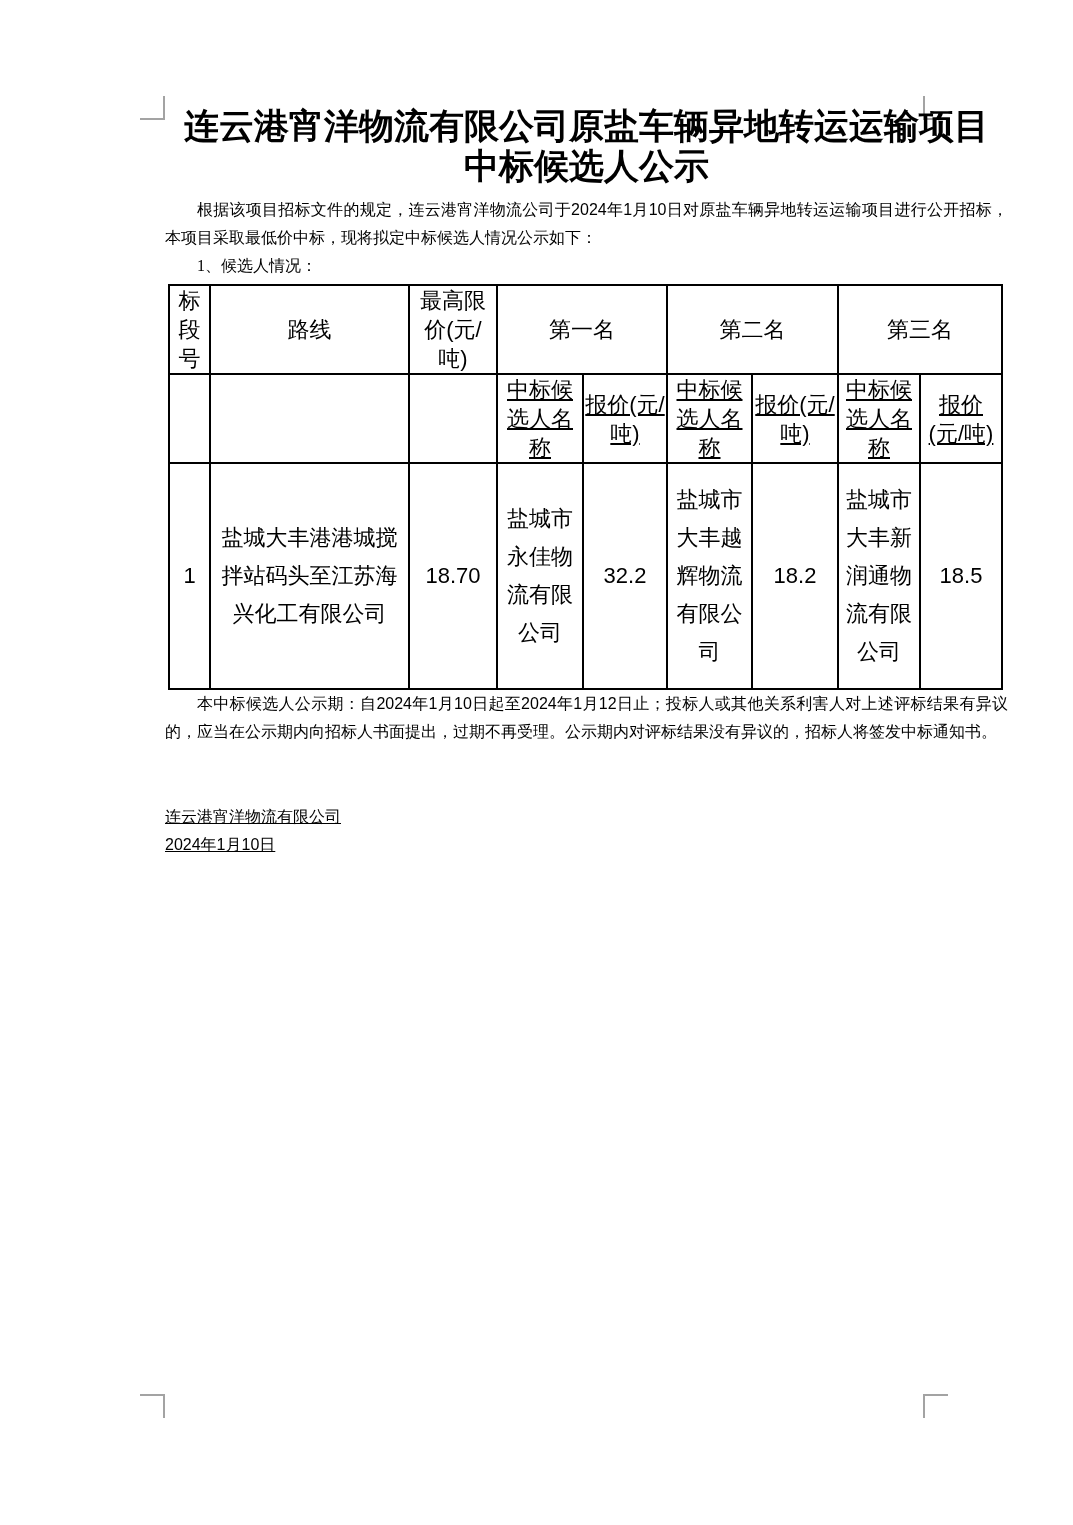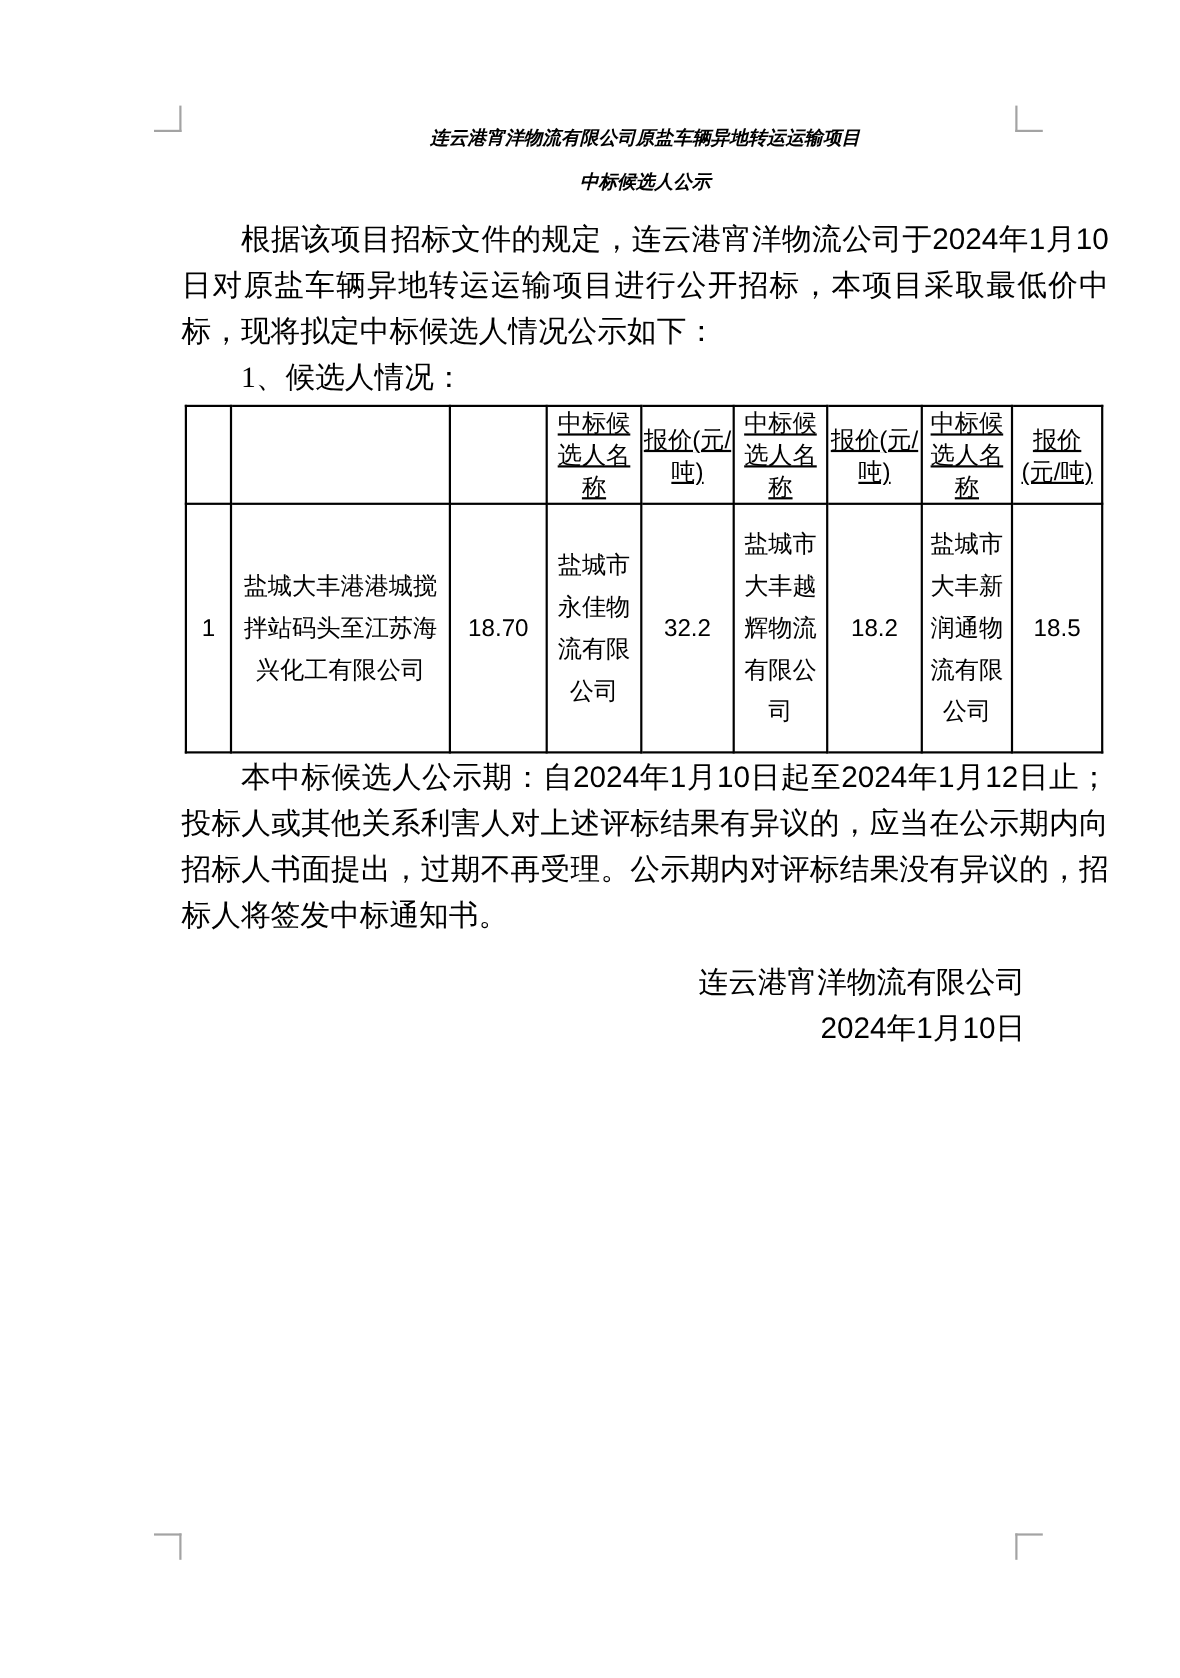--- a/index.html
+++ b/index.html
@@ -16,26 +16,26 @@
   .crop-mark { position: absolute; width: 25px; height: 24px; }
   .crop-tl { left: 140px; top: 96px;  border-right: 2px solid #a3a3a3; border-bottom: 2px solid #a3a3a3; }
   .crop-tr { left: 923px; top: 96px;  border-left: 2px solid #a3a3a3;  border-bottom: 2px solid #a3a3a3; }
   .crop-bl { left: 140px; top: 1394px; border-right: 2px solid #a3a3a3; border-top: 2px solid #a3a3a3; }
   .crop-br { left: 923px; top: 1394px; border-left: 2px solid #a3a3a3;  border-top: 2px solid #a3a3a3; }
 
   .content { position: absolute; left: 165px; top: 106px; width: 843px; }
 
   h1.doc-title {
     margin: 0 0 10px 0;
-    font-size: 17px; font-weight: bold;
-    line-height: 40px; text-align: center; font-style: italic;
+    font-size: 35px; font-weight: bold;
+    line-height: 40px; text-align: center;
   }
   p.body {
     margin: 0;
-    font-size: 27px; line-height: 42px;
+    font-size: 16px; line-height: 28px;
   }
   .indent { text-indent: 2em; }
   .justify { text-align: justify; }
   .lead-indent { padding-left: 2em; font-family: Liberation Serif, serif; }
   .mt-sec2 { margin-top: 26px; }
   .bold { font-weight: bold; }
 
   table.candidates {
     border-collapse: collapse;
     table-layout: fixed;
@@ -51,23 +51,24 @@
     word-break: break-all;
     line-height: 29px;
   }
   tr.row-h1 { height: 87px; }
   tr.row-h2 { height: 87px; text-decoration: underline; }
   tr.row-data { height: 226px; }
   tr.row-data td { line-height: 38px; }
   td.thick { border-bottom-width: 3px; }
 
   .signature {
-    margin-top: 19px;
-    text-align: right;
+    margin-top: 57px;
+    text-align: left;
     padding-right: 76px;
+    text-decoration: underline;
   }
 </style>
 </head>
 <body>
 
 <div class="crop-mark crop-tl"></div>
 <div class="crop-mark crop-tr"></div>
 <div class="crop-mark crop-bl"></div>
 <div class="crop-mark crop-br"></div>
 
@@ -85,20 +86,28 @@
         <col style="width:199px">
         <col style="width:88px">
       <col style="width:86px">
         <col style="width:84px">
         <col style="width:85px">
       <col style="width:86px">
         <col style="width:82px">
         <col style="width:82px">
     </colgroup>
     <tbody>
+        <tr class="row-h1">
+      <td>标段号</td>
+      <td>路线</td>
+      <td class="thick">最高限价(元/吨)</td>
+      <td class="thick" colspan="2">第一名</td>
+      <td class="thick" colspan="2">第二名</td>
+      <td class="thick" colspan="2">第三名</td>
+    </tr>
     <tr class="row-h2">
       <td class="thick"></td>
       <td class="thick"></td>
       <td class="thick"></td>
       <td class="thick">中标候选人名称</td>
       <td class="thick">报价(元/吨)</td>
       <td class="thick">中标候选人名称</td>
       <td class="thick">报价(元/吨)</td>
       <td class="thick">中标候选人名称</td>
       <td class="thick">报价(元/吨)</td>

